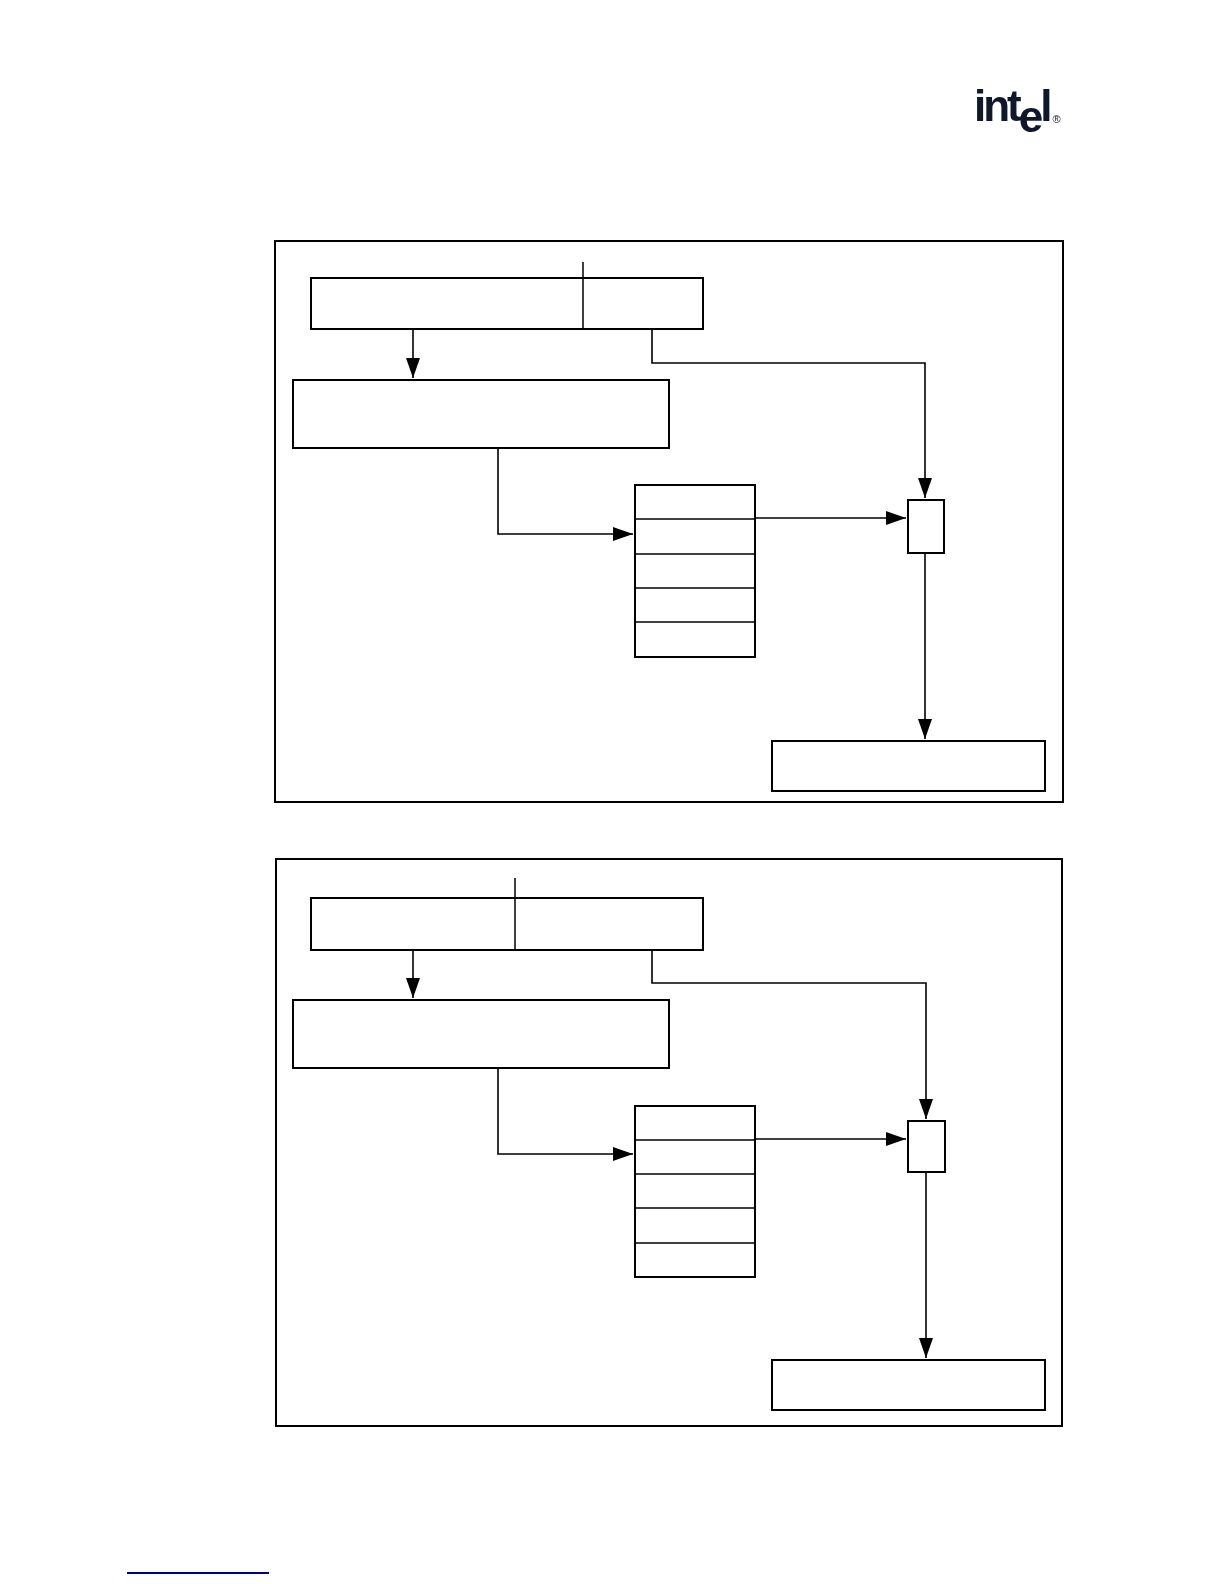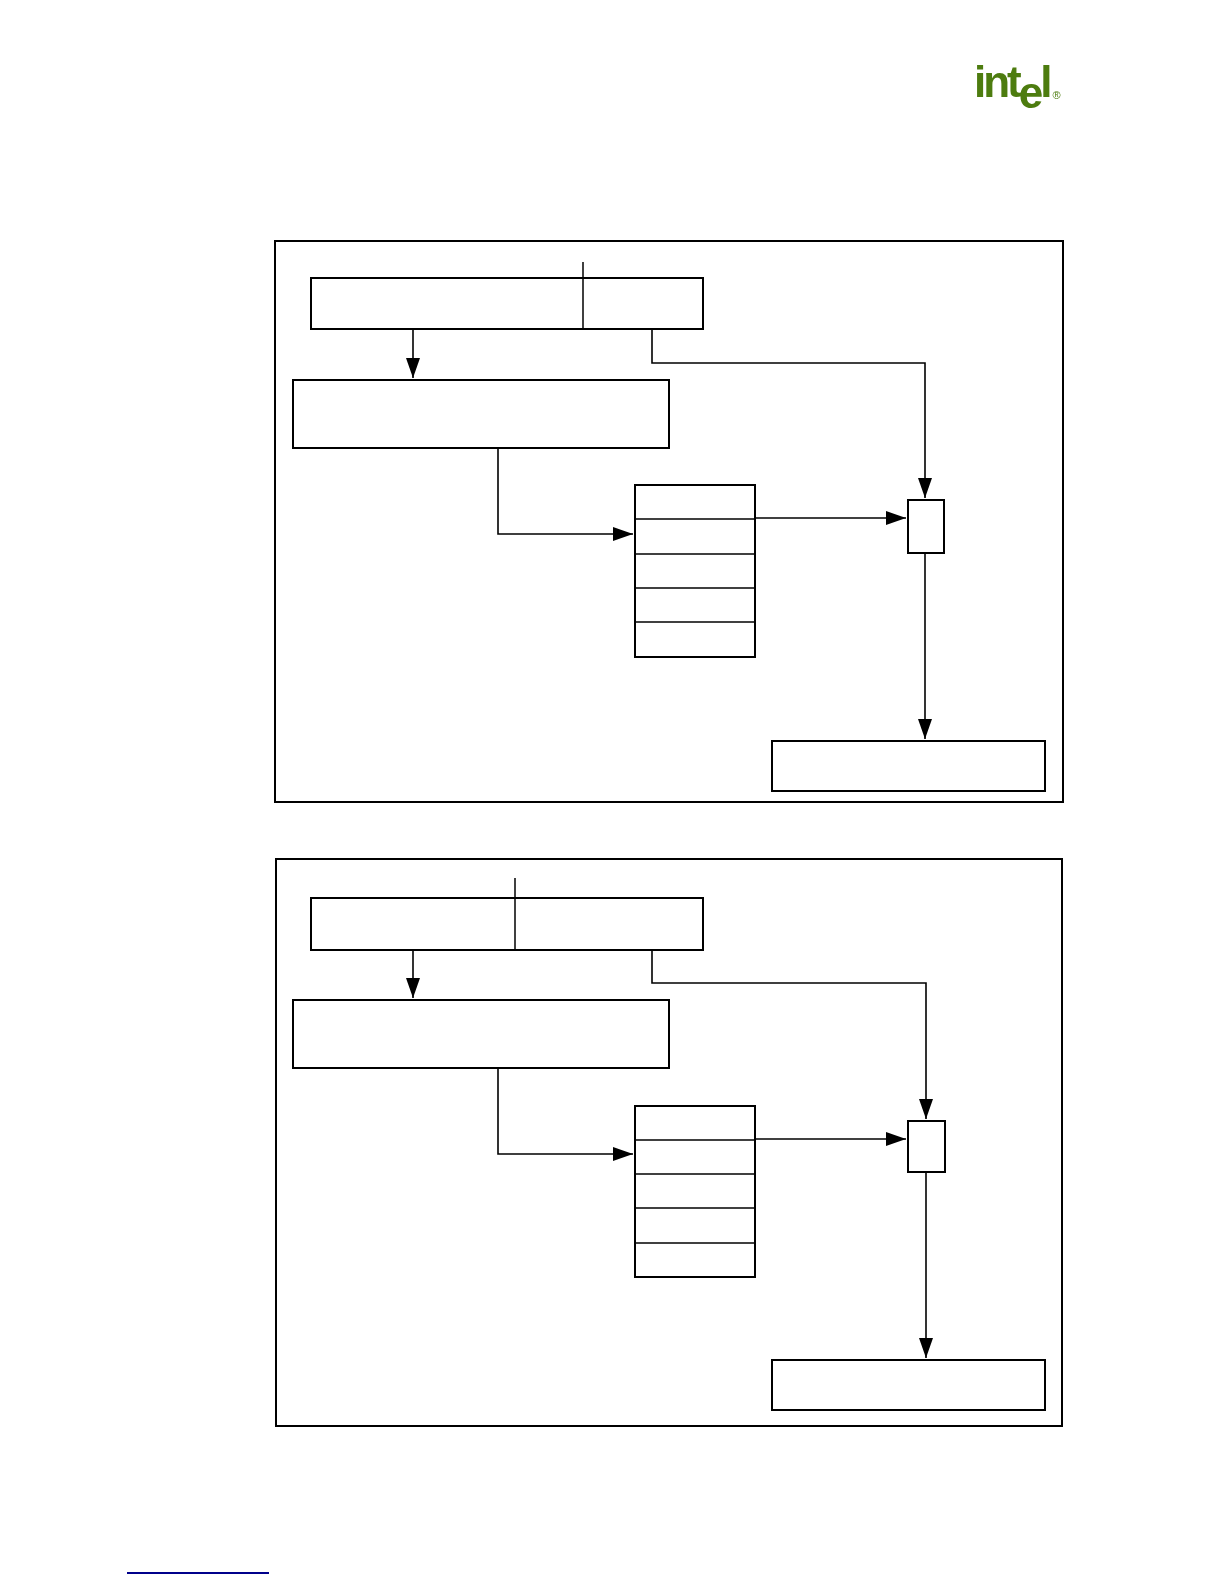--- a/index.html
+++ b/index.html
@@ -5,22 +5,22 @@
   html,body{margin:0;padding:0;background:#ffffff;}
   .page{
     position:relative;
     width:1224px;height:1584px;
     background:#ffffff;
     font-family:"Liberation Sans", sans-serif;
     overflow:hidden;
   }
   
   .logo{
-    position:absolute;left:974px;top:60px;
-    font-weight:bold;font-size:44px;letter-spacing:-3px;color:#4d7c0f;
+    position:absolute;left:974px;top:84px;
+    font-weight:bold;font-size:44px;letter-spacing:-3px;color:#0f172a;
     line-height:1;white-space:nowrap;
   }
   .logo .e{display:inline-block;transform:translateY(11px);}
   .logo .reg{
     display:inline-block;font-size:11px;font-weight:normal;letter-spacing:0;
     transform:translateY(2px);margin-left:3px;
   }
   
   .fig{position:absolute;}
   .fig svg{display:block;}

